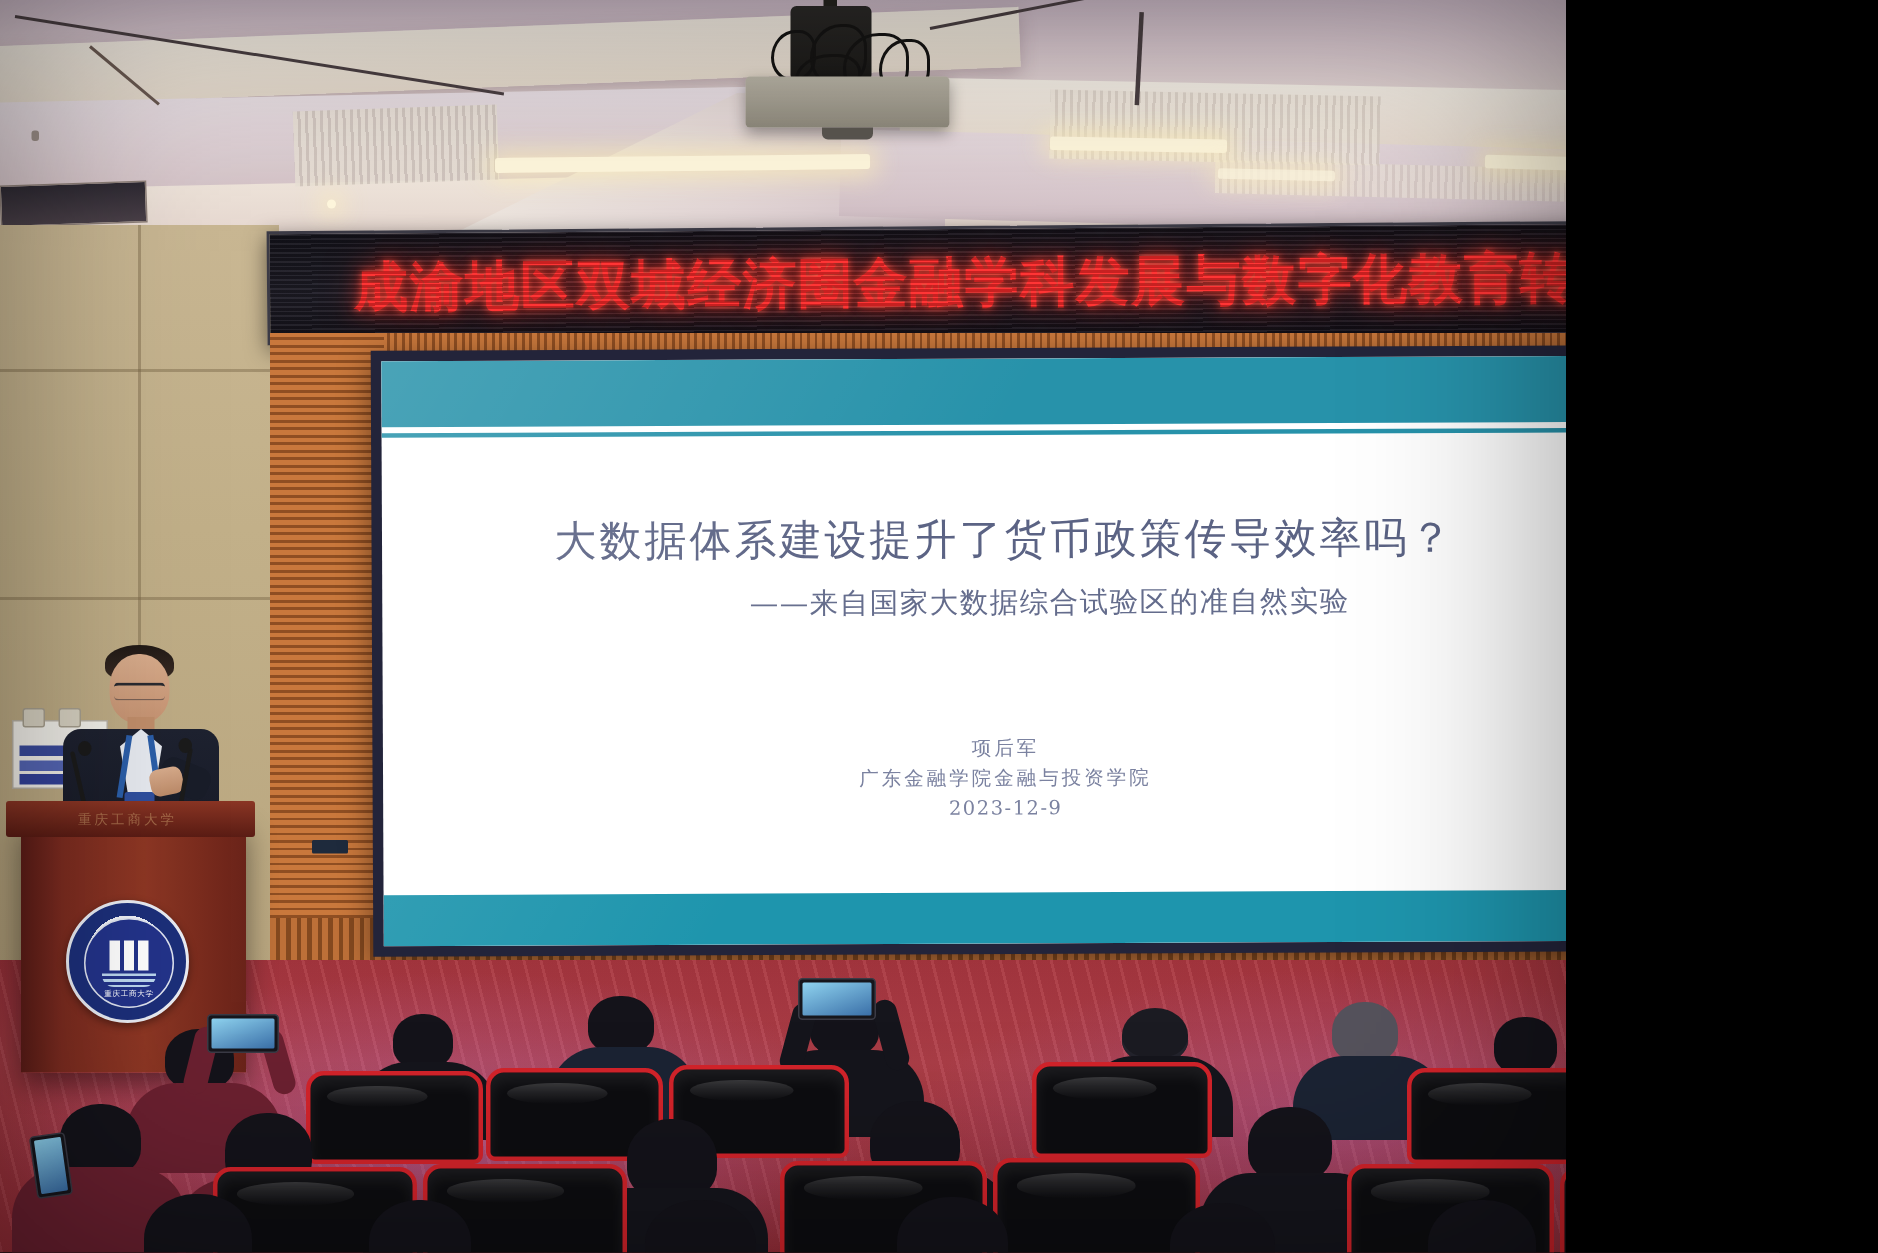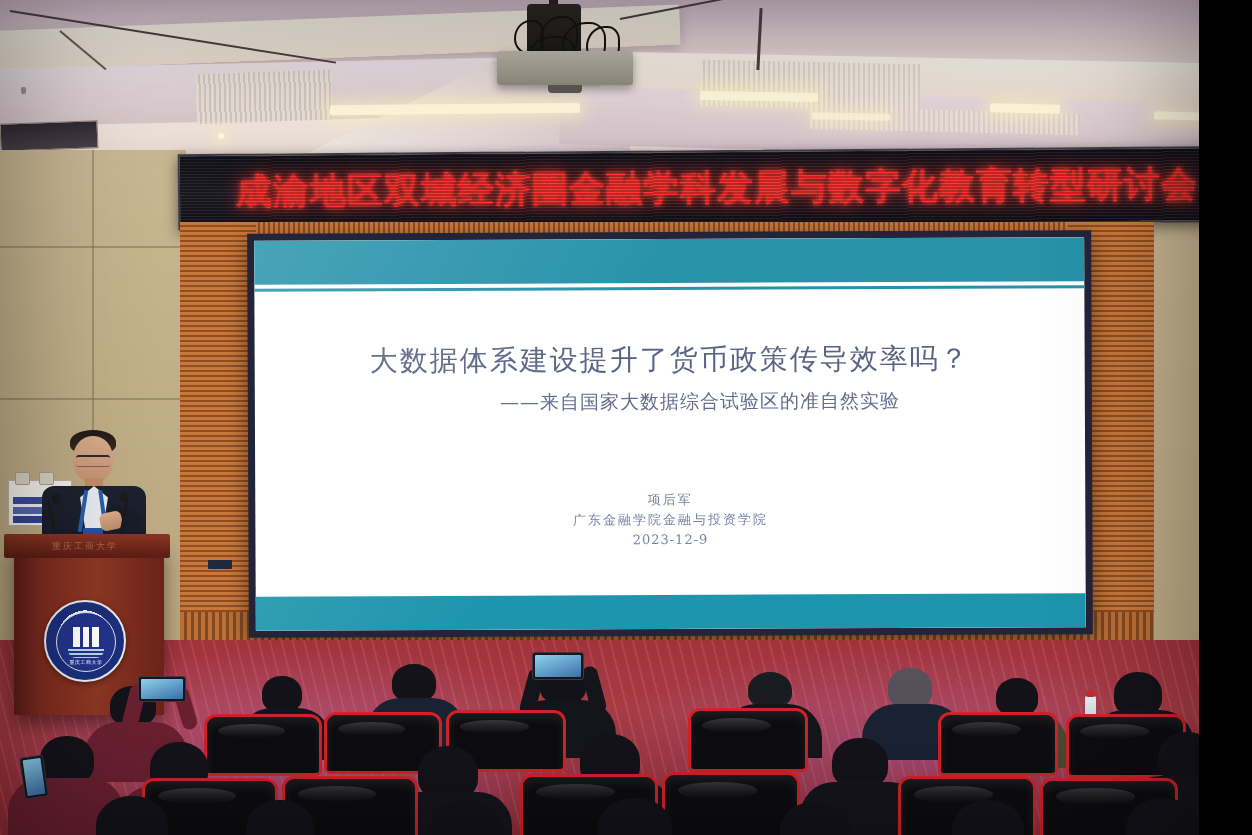--- a/index.html
+++ b/index.html
@@ -1,17 +1,17 @@
 <!DOCTYPE html>
 <html><head>
 <meta charset="utf-8">
 <style>
   html,body{margin:0;padding:0;background:#000;}
   body{font-family:"Liberation Sans",sans-serif;}
-  .stage{position:relative;width:1199px;height:835px;overflow:hidden;background:#3b1f26;}
+  .stage{position:relative;width:1044px;height:835px;overflow:hidden;background:#3b1f26;}
 
   
   .ceiling{position:absolute;left:0;top:0;width:1252px;height:165px;
     background:linear-gradient(180deg,#cbb9c6 0%,#d9c8cf 18%,#e8dcd6 48%,#f0e6dc 72%,#e4d4cd 100%);}
   .soffit-a{position:absolute;left:-20px;top:18px;width:700px;height:40px;
     background:linear-gradient(180deg,#f3ece2,#e6dbcd);transform:rotate(-2.2deg);box-shadow:0 5px 12px rgba(90,60,70,.25);}
   .soffit-b{position:absolute;left:-30px;top:62px;width:660px;height:58px;
     background:linear-gradient(180deg,#e9dfe4,#d7c6ca);transform:rotate(-1.2deg);}
   .soffit-diag{position:absolute;left:300px;top:62px;width:330px;height:95px;
     background:linear-gradient(120deg,#f2ece2 0%,#e3d6d6 60%,#d3c2c8 100%);

